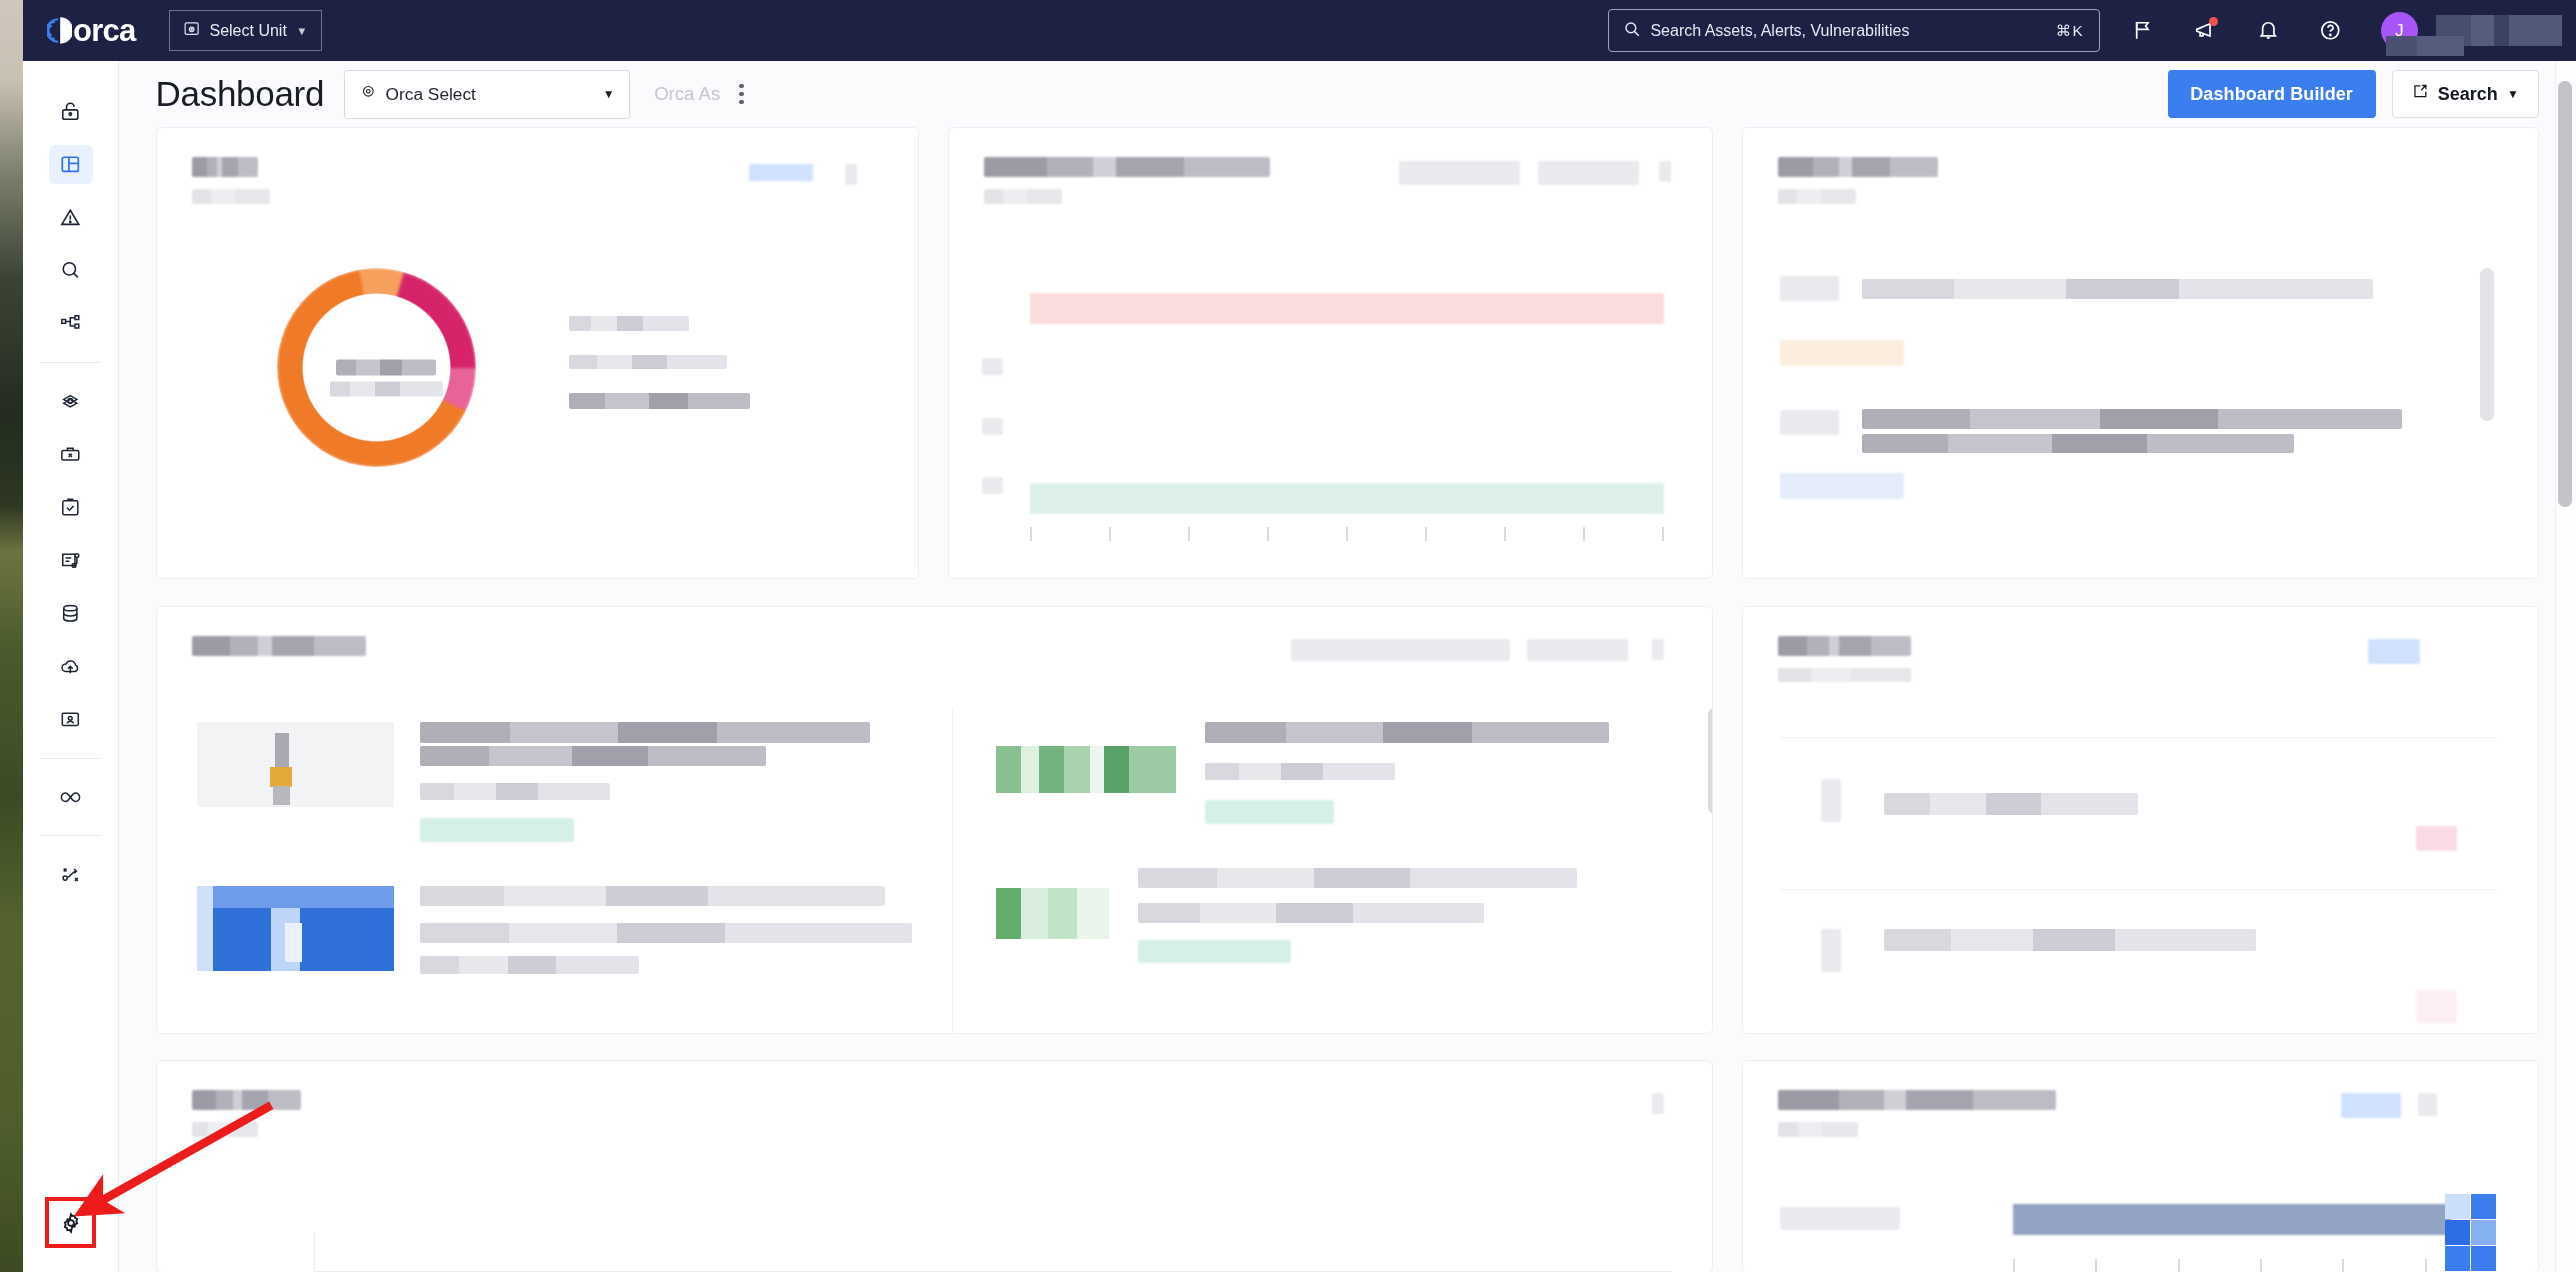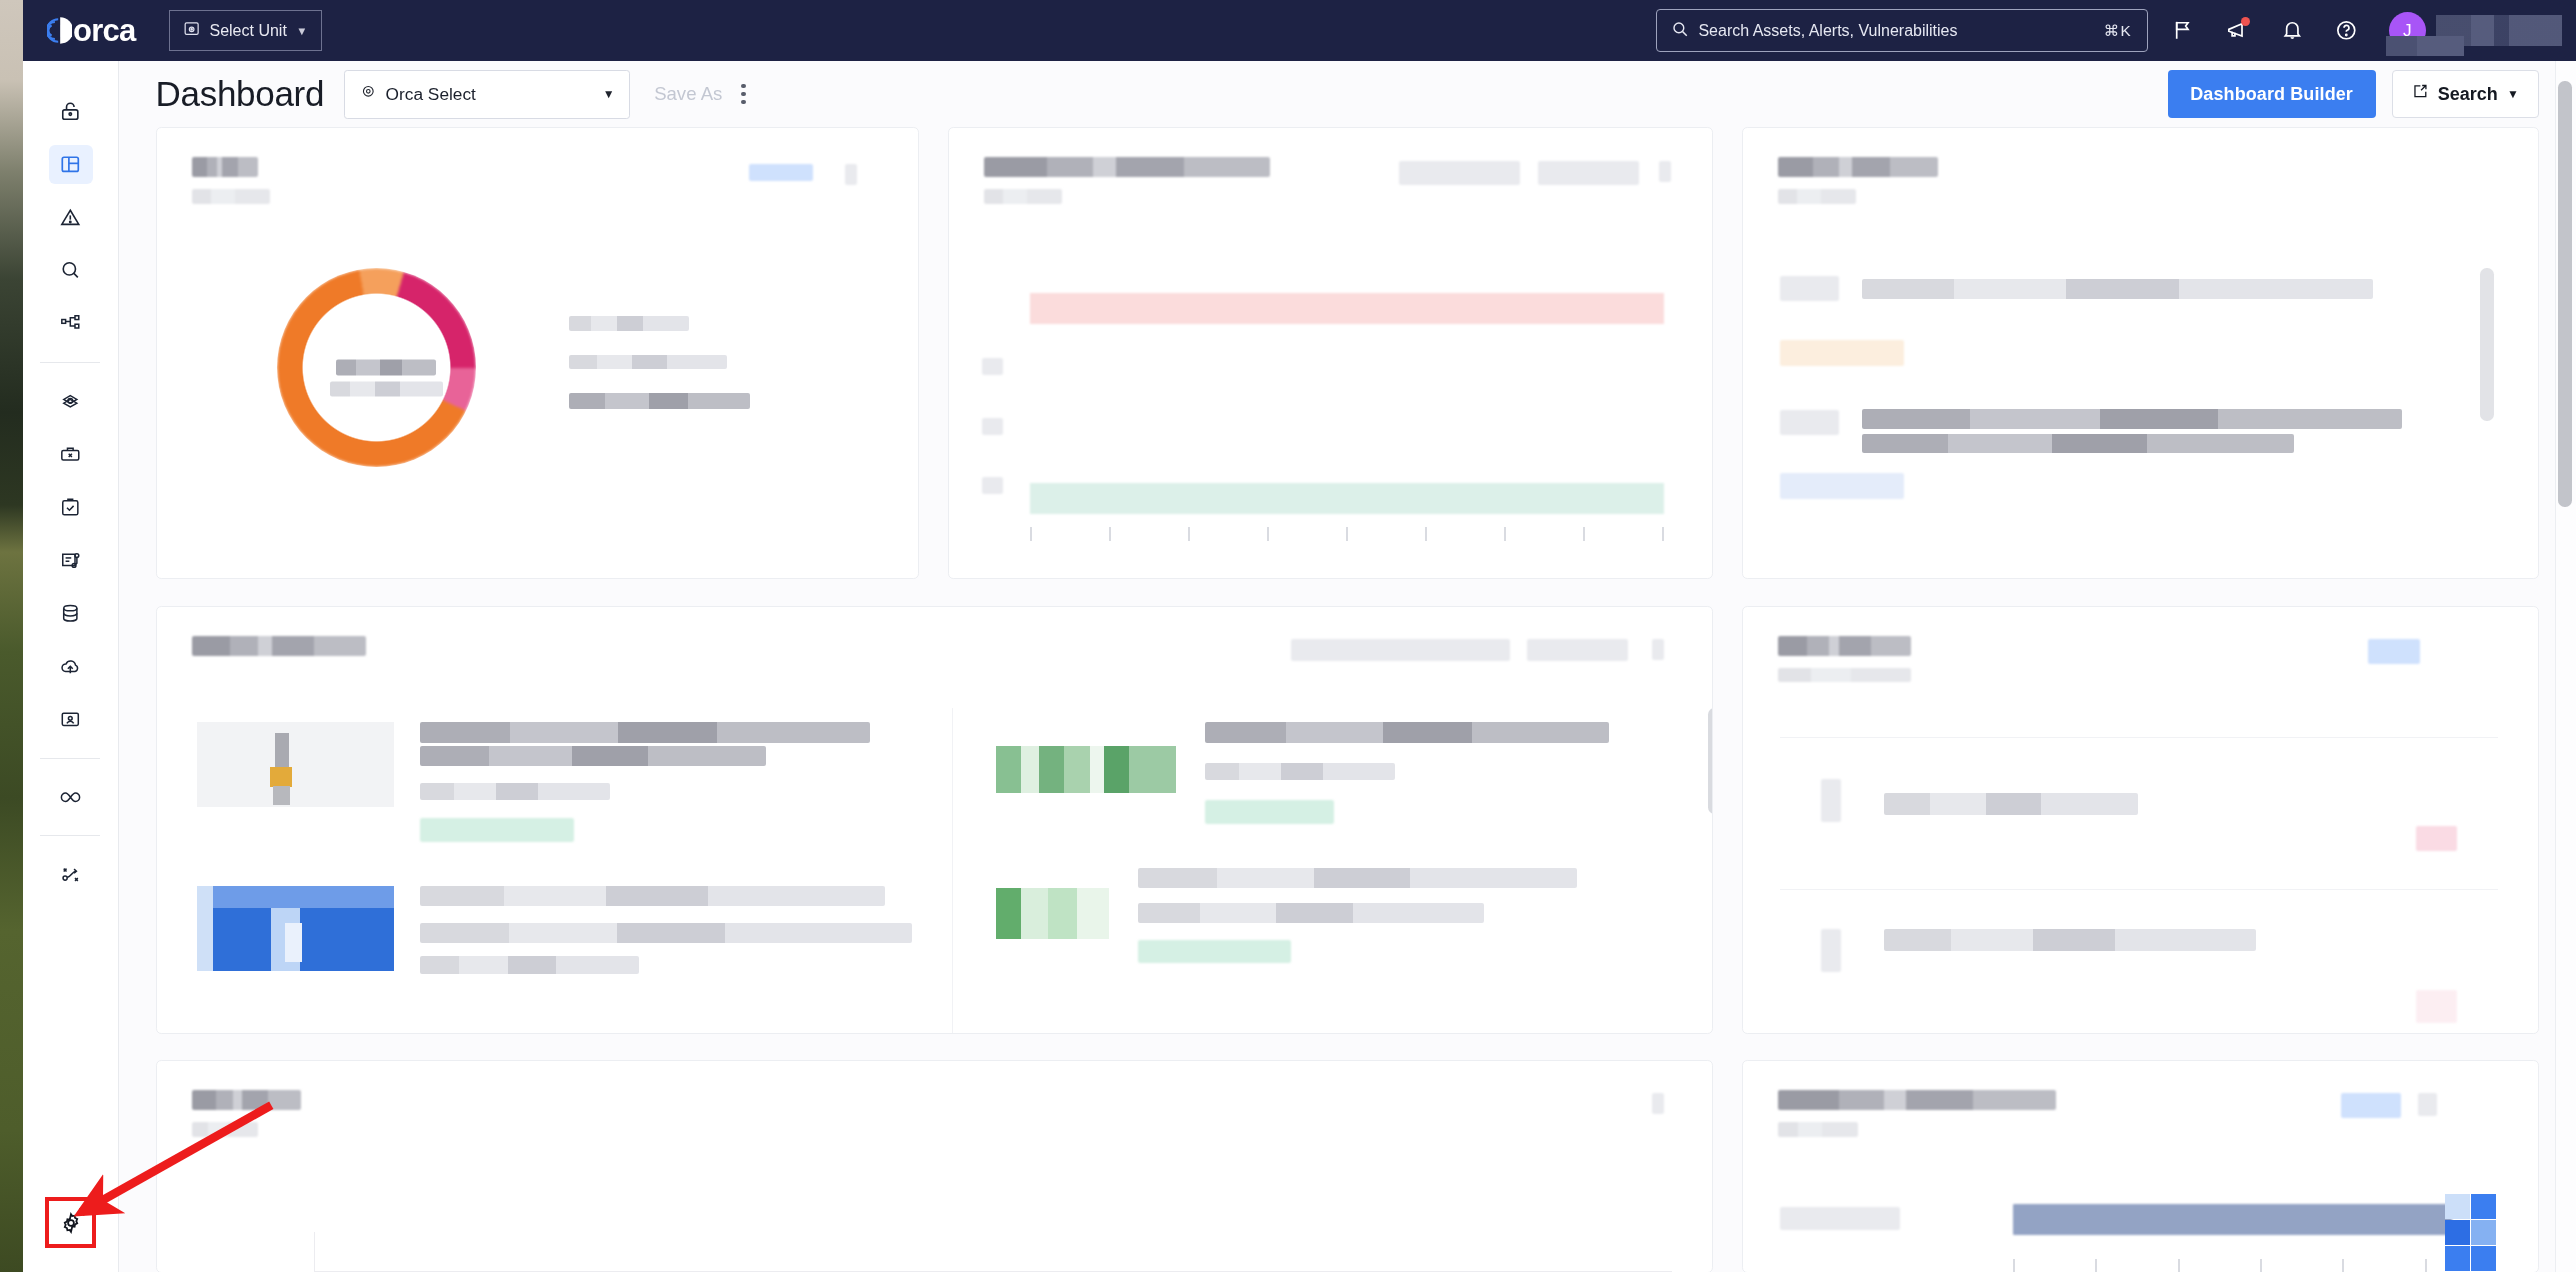--- a/index.html
+++ b/index.html
@@ -43,21 +43,21 @@
   .unit-btn {
     margin-left: 33px;
     height: 41px; min-width: 141px;
     border: 0.7px solid #6d7290; border-radius: 0;
     display: flex; align-items: center; gap: 9.3px;
     padding: 0 13.3px;
     color: #e9eaf2; font-size: 16px;
   }
   .unit-btn .caret { margin-left: auto; font-size: 11.3px; color:#c9cbd9; }
   .topbar-right {
-    margin-left: auto; display: flex; align-items: center; gap: 0; padding-right: 13.3px;
+    margin-left: auto; display: flex; align-items: center; gap: 8px; padding-right: 13.3px;
   }
   .searchbox {
     width: 492px; height: 43px;
     border: 0.7px solid #9ea3bd; border-radius: 4px;
     display: flex; align-items: center; padding: 0 14.6px;
     color: #e6e8f2; font-size: 16px; gap: 9.3px;
   }
   .searchbox .kbd { margin-left: auto; font-size: 15.3px; color: #e6e8f2; letter-spacing:1.3px;}
   .ticon {
     width: 37px; height: 37px; margin-left: 17.3px;
@@ -447,21 +447,21 @@
           <span>
             <svg width="16.6" height="16.6" viewBox="0 0 24 24" fill="none" stroke="#20242e" stroke-width="1.6">
               <circle cx="12" cy="12" r="7"></circle>
                 <circle cx="12" cy="12" r="2.6"></circle>
             </svg>
           </span>
           <span>Orca Select</span>
           <span class="caret">▼</span>
         </div>
 
-        <span class="saveas">Save As</span>
+        <span class="saveas">Orca As</span>
 
         <span class="kebab">
             <i></i>
             <i></i>
             <i></i>
           </span>
 
         <div class="head-right">
           <div class="btn-primary">Dashboard Builder</div>
           <div class="btn-ghost">

